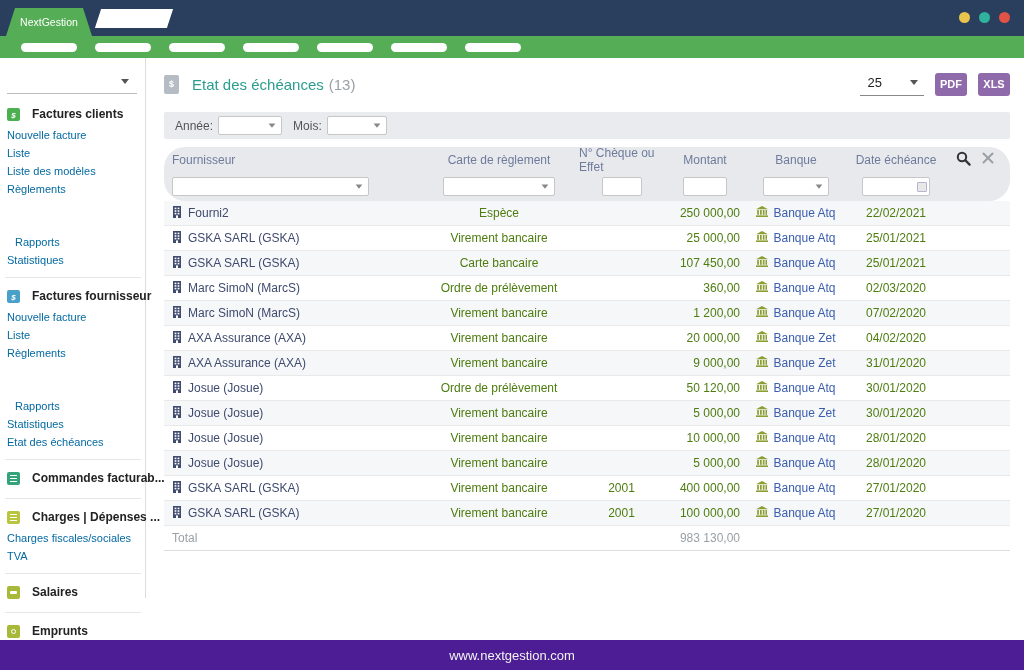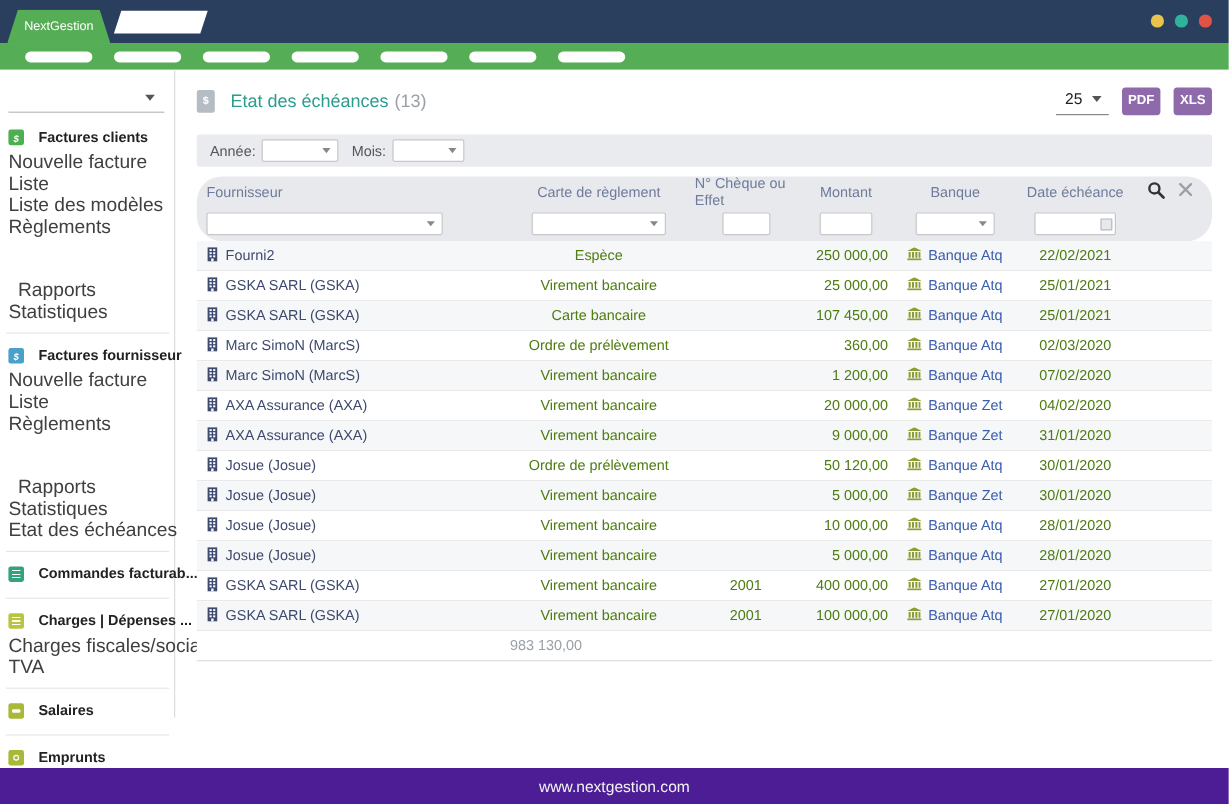--- a/index.html
+++ b/index.html
@@ -25,32 +25,32 @@
   .sidebar { width:146px; flex:0 0 146px; padding:12px 4px 0 5px; height:540px; border-right:1px solid #ddd; }
   .sb-select { height:24px; margin:0 4px 2px 2px; border-bottom:1px solid #bbb; display:flex; align-items:center; justify-content:flex-end; padding-right:8px; }
   .caret { width:0; height:0; border-left:4px solid transparent; border-right:4px solid transparent; border-top:5px solid #555; }
   .sb-section { border-bottom:1px solid #e6e6e6; padding:9px 0 8px 0; }
   .sb-header { display:flex; align-items:center; gap:12px; padding:2px 2px 5px 2px; font-weight:bold; font-size:12px; color:#222; white-space:nowrap; }
   .sb-icon { width:13px; height:13px; border-radius:2px; display:inline-flex; align-items:center; justify-content:center; flex:0 0 13px; }
   .g-dollar::before { content:"$"; color:#fff; font-size:8px; font-weight:bold; }
   .g-lines { width:7px; height:7px; background:repeating-linear-gradient(#fff 0 1px, rgba(0,0,0,0) 1px 3px); }
   .g-slot { width:7px; height:3px; background:#fff; border-radius:1px; }
   .g-ring { width:5px; height:5px; border:1.5px solid #fff; border-radius:50%; }
-  .sb-item { font-size:16px; color:#404040; padding:2.5px 2px; line-height:13px; white-space:nowrap; }
+  .sb-item { font-size:11px; color:#0369a1; padding:2.5px 2px; line-height:13px; white-space:nowrap; }
   .sb-item.indent { padding-left:10px;margin-top:35px; }
 
   
   .main { flex:1; padding:10px 14px 0 18px; }
   .page-header { display:flex; align-items:center; height:32px; }
   .doc-icon { width:15px; height:19px; background:#b6bcc4; border-radius:2px; position:relative;
     display:inline-flex; align-items:center; justify-content:center; color:#fff; font-size:9px; font-weight:bold; }
   .page-title { color:#2a9d8f; font-size:15px; margin-left:13px; }
   .page-count { color:#9aa0a6; font-size:15px; margin-left:5px; }
   .header-right { margin-left:auto; display:flex; align-items:center; gap:11px; }
-  .page-size { display:flex; align-items:center; gap:8px; border-bottom:1px solid #888; padding:3px 6px 5px 8px; font-size:13px; color:#222; }
+  .page-size { display:flex; align-items:center; gap:28px; border-bottom:1px solid #888; padding:3px 6px 5px 8px; font-size:13px; color:#222; }
   .btn-purple { background:#8f6aaa; color:#fff; border:none; border-radius:3px; font-size:11px; font-weight:bold;
     padding:0; width:32px; height:23px; font-family:"Liberation Sans", sans-serif; cursor:pointer; }
 
   .filter-bar { margin-top:12px; height:27px; background:#e9ebef; border-radius:2px; display:flex; align-items:center; padding:0 11px; font-size:12px; color:#555; }
   .f-label { margin-right:5px; }
   .mini-select { background:#fff; border:1px solid #c7c7c7; border-radius:2px; height:19px; display:flex; align-items:center; justify-content:flex-end; padding-right:5px; }
   .mini-select .caret { border-top-color:#888; transform:scale(0.85); }
   .w62 { width:64px; margin-right:11px; } .w58 { width:60px; }
   .mini-input { border:1px solid #c7c7c7; border-radius:2px; height:19px; background:#fff; font-family:"Liberation Sans", sans-serif; }
 
@@ -725,20 +725,21 @@
                   </svg>
       </span>
       <span class="c-bank">Banque Atq</span>
     </div>
     <div class="cell col-d c-date">27/01/2020</div>
     <div class="cell col-a"></div>
   </div>
           </div>
 
         <div class="total-row">
+          <div class="cell col-f">Total</div>
           <div class="cell col-m"></div>
           <div class="cell col-c"></div>
           <div class="cell col-mt">983 130,00</div>
           <div class="cell col-b"></div>
           <div class="cell col-d"></div>
           <div class="cell col-a"></div>
         </div>
       </div>
     </main>
   </div>

